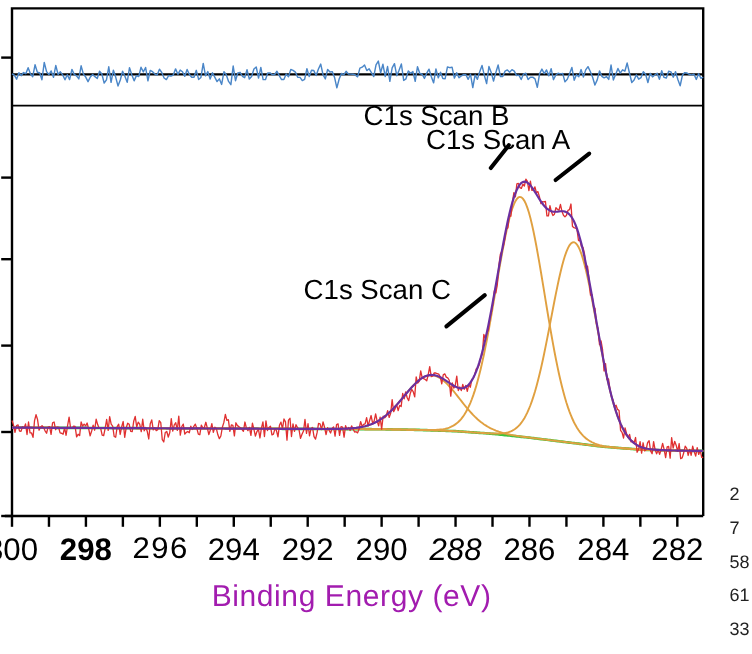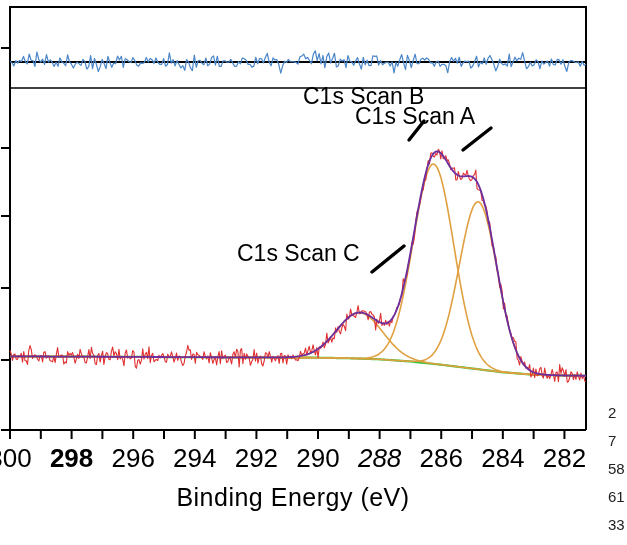--- a/index.html
+++ b/index.html
@@ -5,21 +5,21 @@
   html,body{margin:0;padding:0;background:#ffffff;}
   body{width:627px;height:545px;overflow:hidden;
        font-family:"Liberation Sans", sans-serif;color:#000;}
   #root{position:relative;width:627px;height:545px;}
 
   svg.plot{position:absolute;left:0;top:0;width:627px;height:545px;}
 
   .xlabel{
     position:absolute;left:0;top:483px;width:586px;
     text-align:center;font-size:25px;letter-spacing:0.5px;
-    font-family:"Liberation Sans", sans-serif;color:#000000;
+    font-family:"Liberation Sans", sans-serif;color:#a21caf;
   }
   .tick-num{
     position:absolute;top:443px;font-size:26px;
     font-family:"Liberation Sans", sans-serif;color:#000;
     text-align:center;white-space:nowrap;
   }
   .annot{
     position:absolute;font-size:23px;color:#000;white-space:nowrap;
     font-family:"Liberation Sans", sans-serif;
   }
@@ -73,35 +73,35 @@
       <path d="M424 121 L409 140" stroke="#000" stroke-width="3.4" fill="none" stroke-linecap="round"></path>
       <path d="M491 128 L463 150" stroke="#000" stroke-width="3.4" fill="none" stroke-linecap="round"></path>
       <path d="M404 246 L372 272" stroke="#000" stroke-width="3.4" fill="none" stroke-linecap="round"></path>
     </svg>
 
   <div class="xlabel">Binding Energy (eV)</div>
 
   <div id="xticklabels">
       <div class="tick-num" style="left: -22px; width: 64px;">300</div>
       <div class="tick-num" style="left: 39.6043px; width: 64px; font-weight: bold;">298</div>
-      <div class="tick-num" style="left: 101.209px; width: 64px;">296</div>
+      <div class="tick-num" style="left: 101.209px; width: 64px; font-family: Liberation Mono, monospace;">296</div>
       <div class="tick-num" style="left: 162.813px; width: 64px;">294</div>
       <div class="tick-num" style="left: 224.417px; width: 64px;">292</div>
       <div class="tick-num" style="left: 286.021px; width: 64px;">290</div>
       <div class="tick-num" style="left: 347.626px; width: 64px; font-style: italic;">288</div>
       <div class="tick-num" style="left: 409.23px; width: 64px;">286</div>
       <div class="tick-num" style="left: 470.834px; width: 64px;">284</div>
       <div class="tick-num" style="left: 532.439px; width: 64px;">282</div>
     </div>
   <div id="edgelabels">
       <div class="rlab-frag" style="left: 608px; top: 404px;">2</div>
       <div class="rlab-frag" style="left: 608px; top: 432px;">7</div>
       <div class="rlab-frag" style="left: 608px; top: 460px;">58</div>
       <div class="rlab-frag" style="left: 608px; top: 488px;">61</div>
       <div class="rlab-frag" style="left: 608px; top: 516px;">33</div>
     </div>
   <div id="annots">
       <div class="annot" style="left: 303px; top: 83px;">C1s Scan B</div>
       <div class="annot" style="left: 355px; top: 103px;">C1s Scan A</div>
-      <div class="annot" style="left: 237px; top: 228px; margin-top: 12px;">C1s Scan C</div>
+      <div class="annot" style="left: 253px; top: 228px;">C1s Scan C</div>
     </div>
 
 </div>
 
 </body></html>

